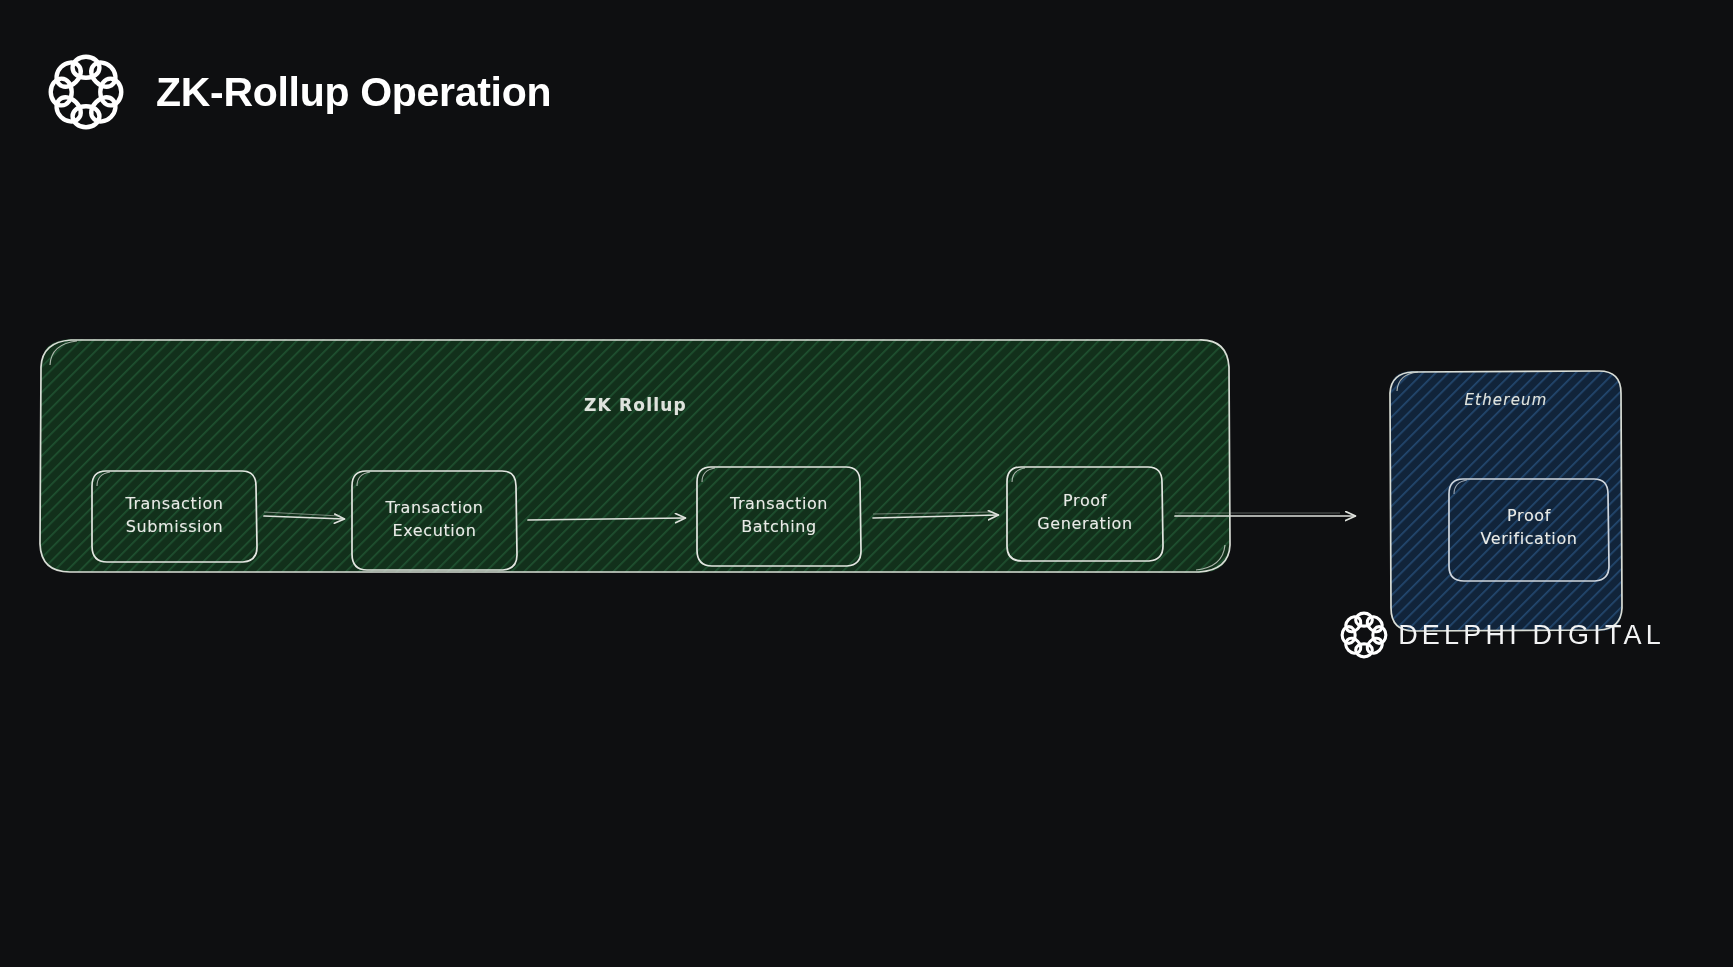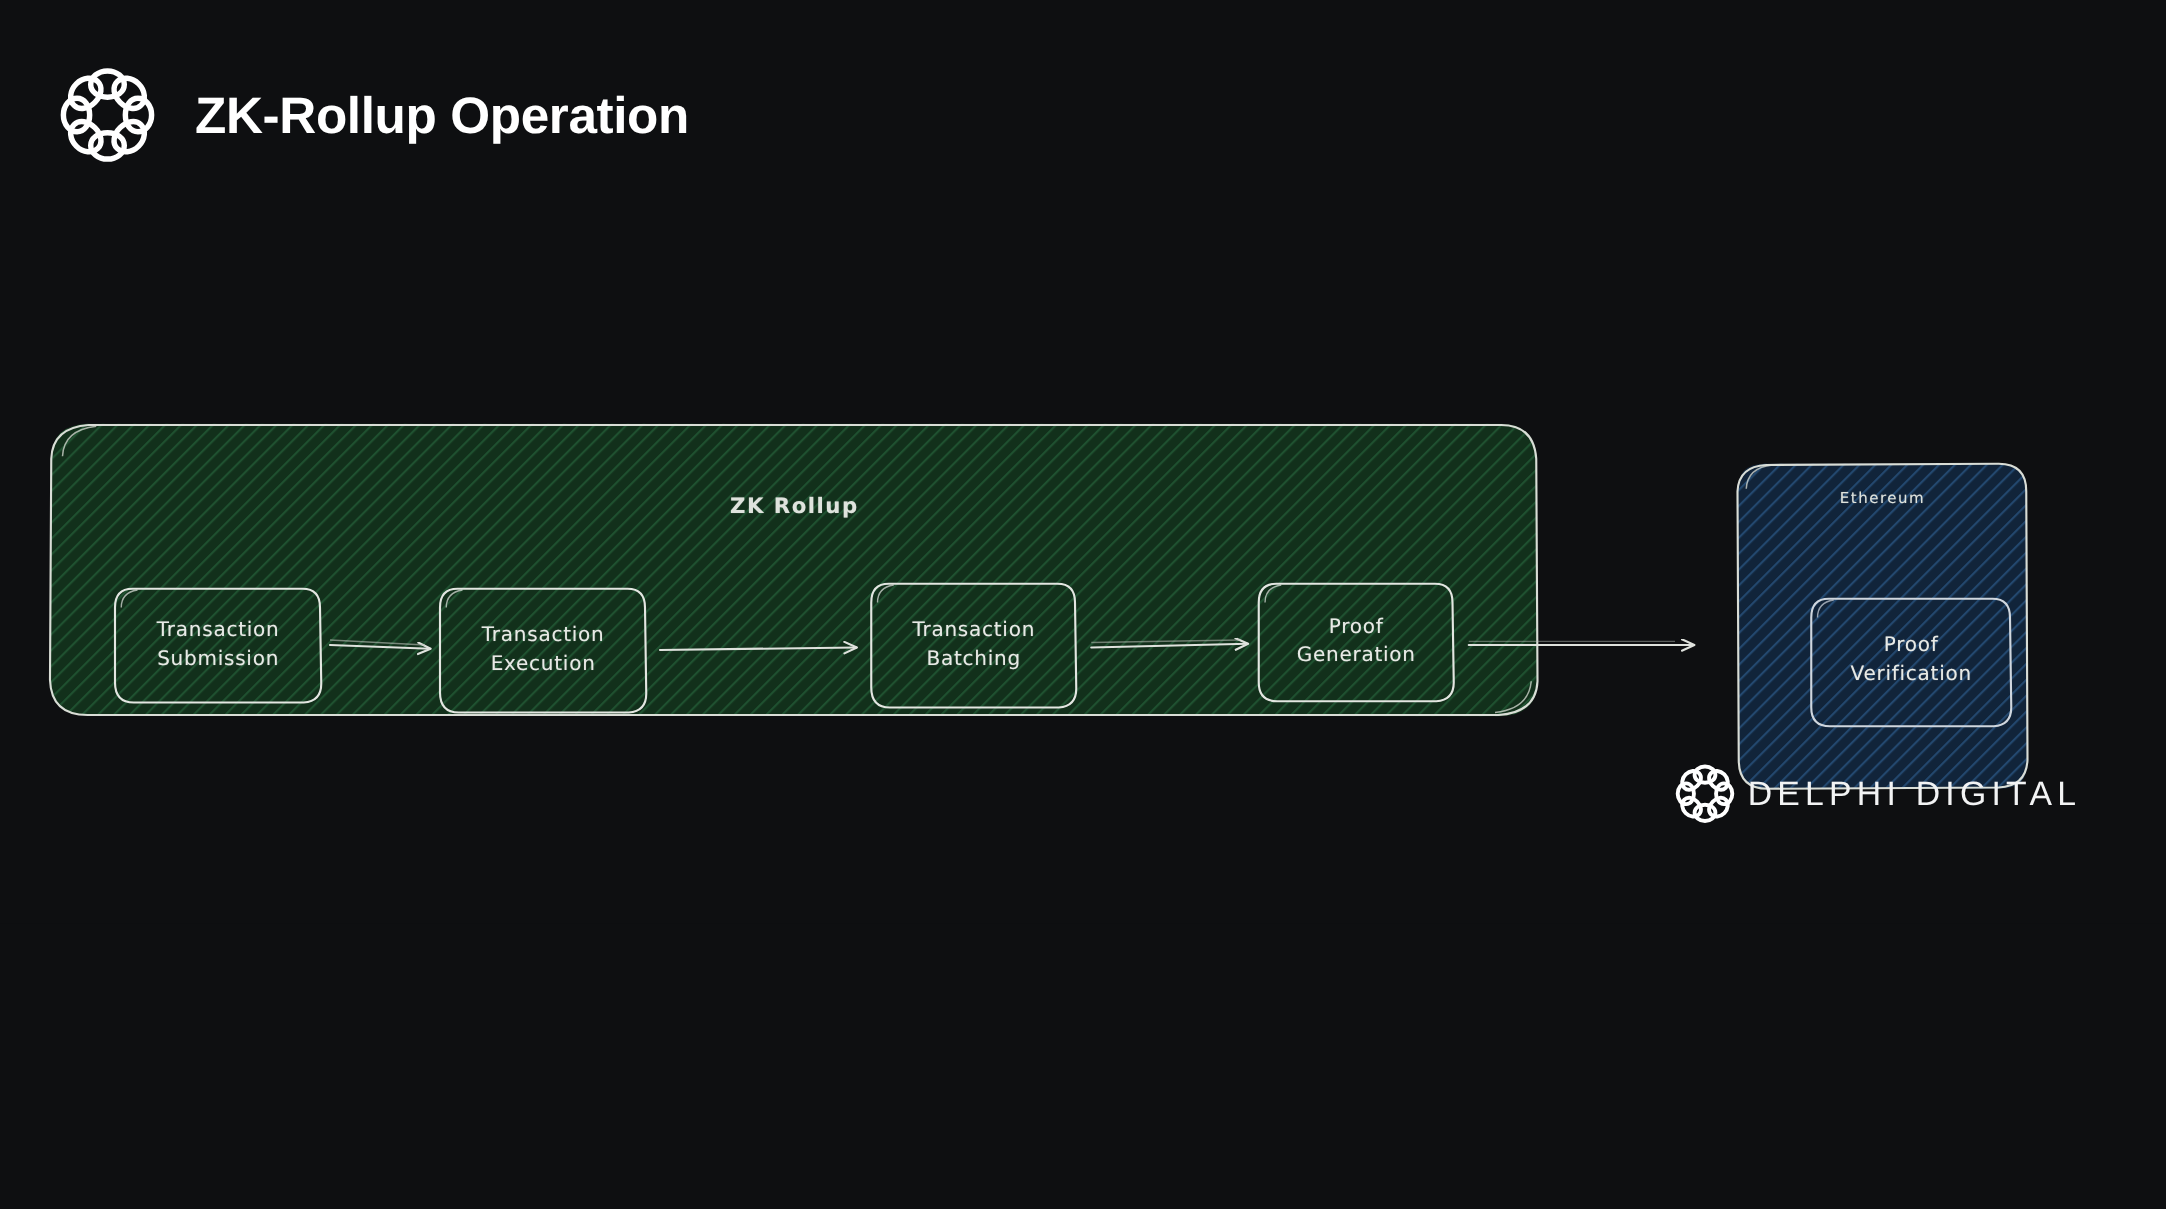--- a/index.html
+++ b/index.html
@@ -162,21 +162,21 @@
         <path d="M873 514 L992 512" fill="none" stroke="#b9beb7" stroke-width="1.1" opacity=".55"></path>
       </g>
       <g>
         <path d="M1175 516 L1355 516" fill="none" stroke="#dfe2dd" stroke-width="1.7" stroke-linecap="round" marker-end="url(#arrowHead)"></path>
         <path d="M1175 513 L1340 513" fill="none" stroke="#b9beb7" stroke-width="1" opacity=".45"></path>
       </g>
     </svg>
 
     <div class="hw grp" style="left:41px; top:393px; width:1189px;font-weight:bold;">ZK Rollup</div>
 
-    <div class="hw grp" style="left:1390px; top:390px; width:232px; font-size:12px;">Ethereum</div>
+    <div class="hw grp" style="left:1390px; top:390px; width:232px; font-size:15px;font-style:italic;">Ethereum</div>
 
     <div class="hw node" style="left:92px; top:493px; width:165px;">Transaction
 Submission</div>
 
     <div class="hw node" style="left:352px; top:497px; width:165px;">Transaction
 Execution</div>
 
     <div class="hw node" style="left:697px; top:493px; width:164px;">Transaction
 Batching</div>
 

